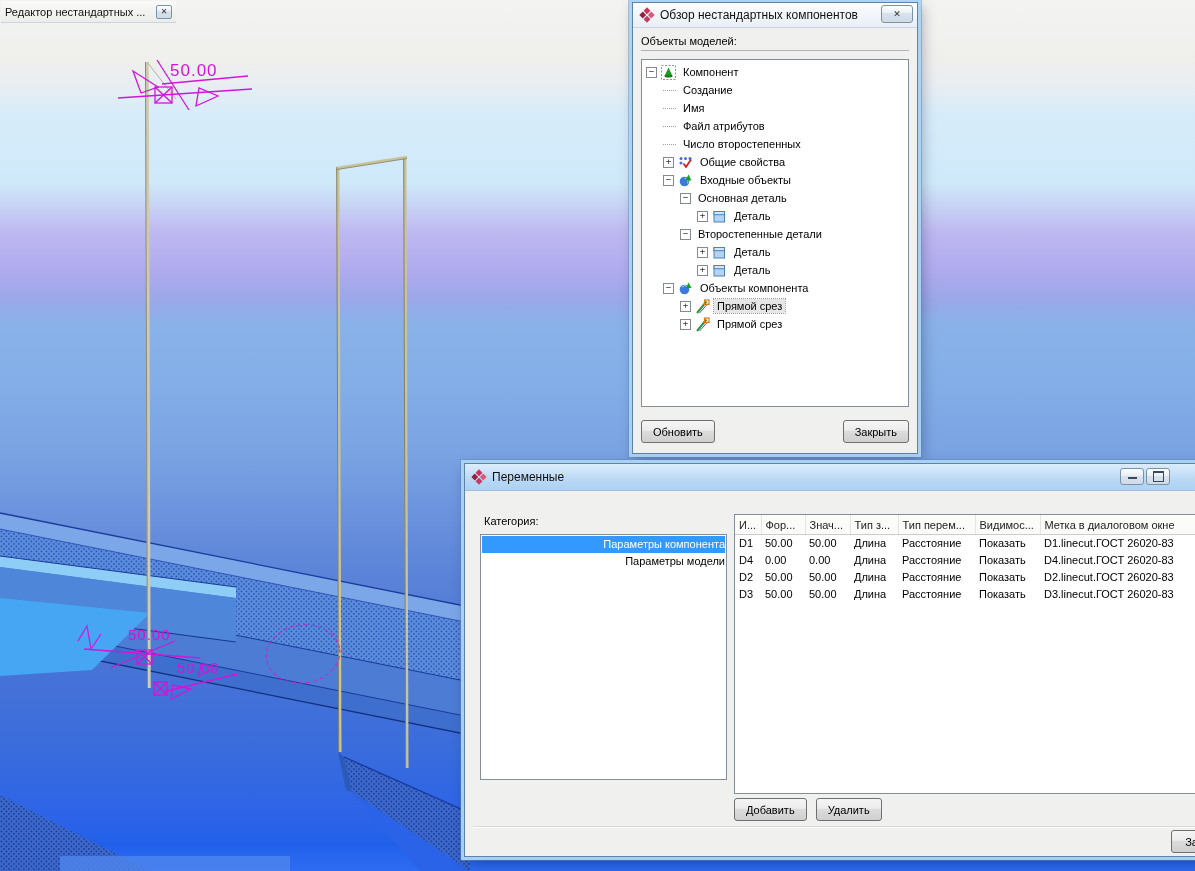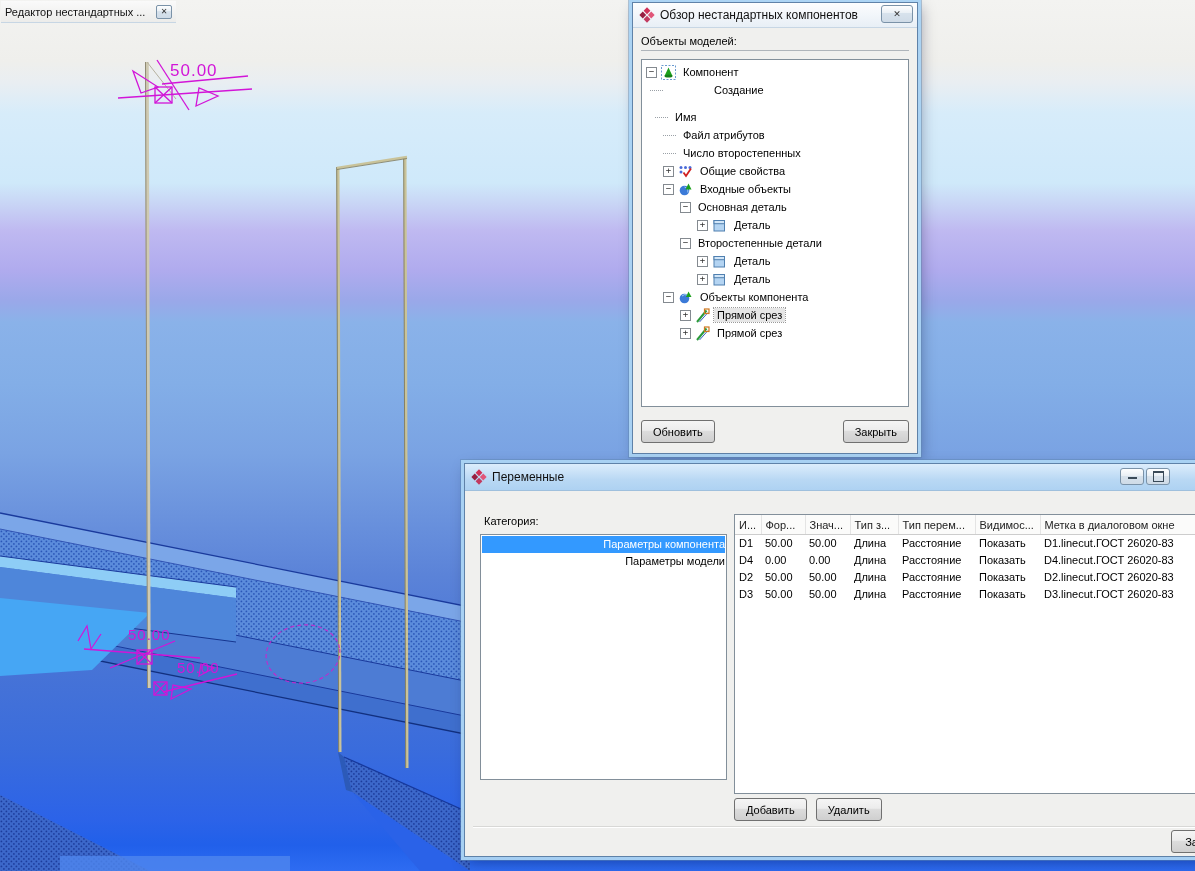--- a/index.html
+++ b/index.html
@@ -318,25 +318,25 @@
         <span class="exp">−</span>
         <span class="tree-ico">
           <svg viewBox="0 0 15 15">
             <rect x="0.5" y="0.5" width="14" height="14" fill="none" stroke="#6a9ad0" stroke-dasharray="2 1.5"></rect>
             <path d="M7.5 2.5 L11.5 11 L3.5 11 Z" fill="#1ca01c"></path>
             <ellipse cx="7.5" cy="11" rx="4" ry="1.6" fill="#148018"></ellipse>
           </svg>
         </span>
         <span class="tree-label">Компонент</span>
       </div>
-      <div class="tree-row" style="padding-left: 8px; gap: 44px;">
+      <div class="tree-row" style="padding-left: 21px;">
         <span class="conn"></span>
         <span class="tree-label">Создание</span>
       </div>
-      <div class="tree-row" style="padding-left: 13px; margin-top: 9px;">
+      <div class="tree-row" style="padding-left: 21px;">
         <span class="conn"></span>
         <span class="tree-label">Имя</span>
       </div>
       <div class="tree-row" style="padding-left: 21px;">
         <span class="conn"></span>
         <span class="tree-label">Файл атрибутов</span>
       </div>
       <div class="tree-row" style="padding-left: 21px;">
         <span class="conn"></span>
         <span class="tree-label">Число второстепенных</span>

